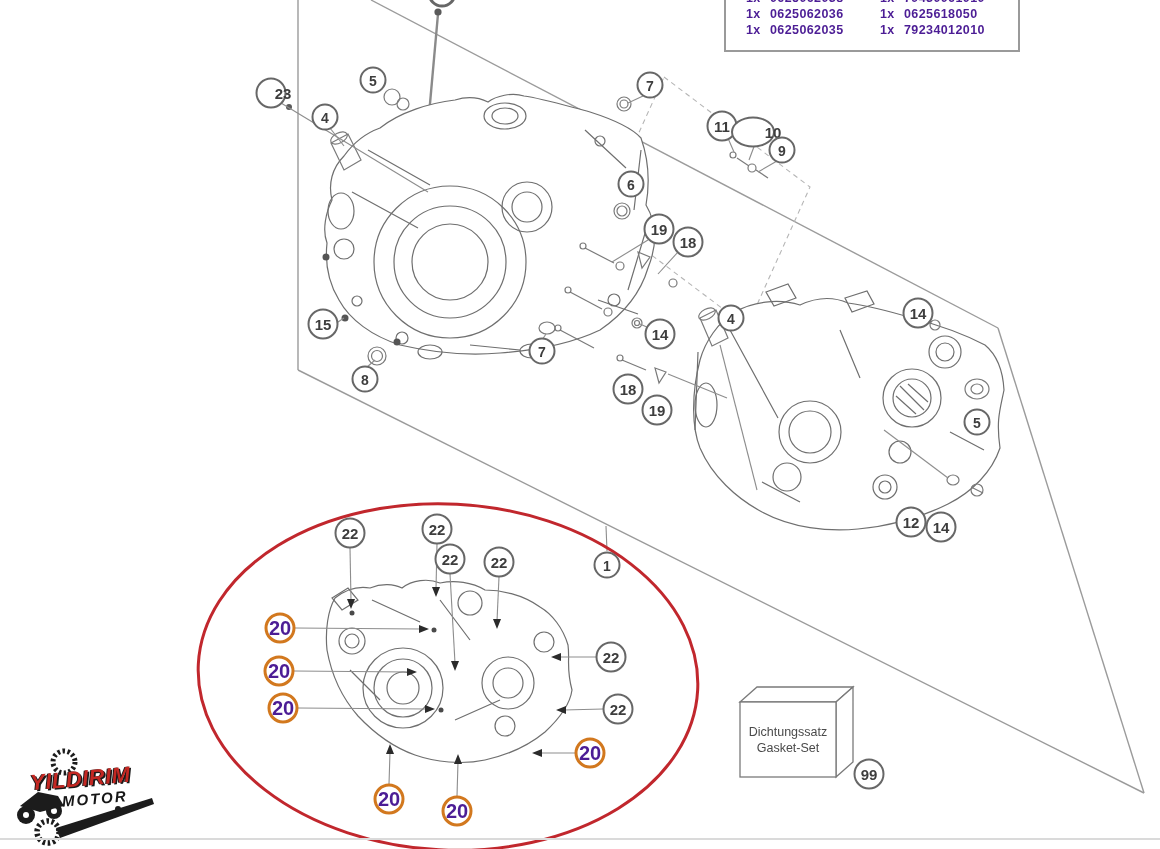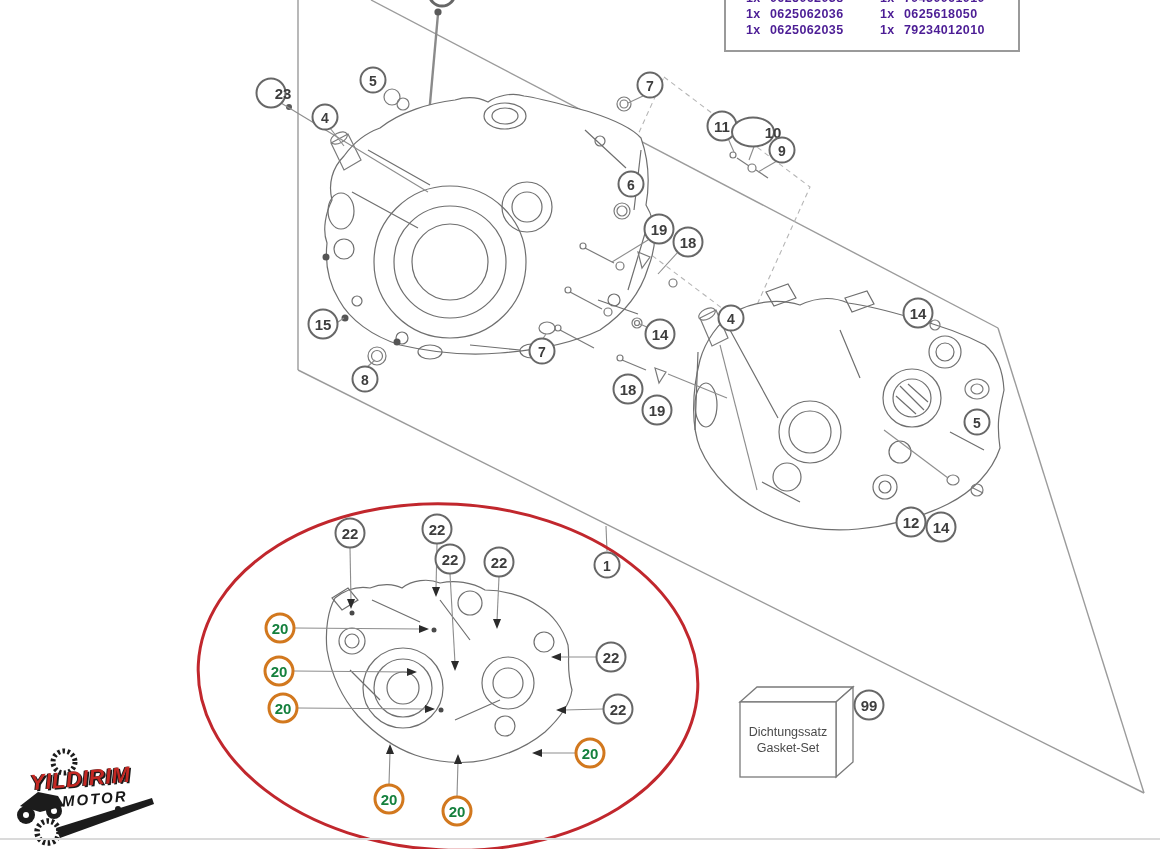--- a/index.html
+++ b/index.html
@@ -7,21 +7,21 @@
          font-family:"Liberation Sans", sans-serif;}
   svg{position:absolute;left:0;top:0;}
   
   #callout-layer{position:absolute;left:0;top:0;width:100%;height:100%;}
   .callout{position:absolute;transform:translate(-50%,-50%);border-radius:50%;
            background:#fff;display:flex;align-items:center;justify-content:center;
            color:#3d3d3d;font-weight:700;box-sizing:border-box;}
   .callout.plain{border:2px solid #676767;}
   .callout.big{width:31px;height:31px;font-size:15px;}
   .callout.small{width:27px;height:27px;font-size:14px;}
-  .callout.orange{border:3.5px solid #d2781e;width:31px;height:31px;font-size:15px;color:#15803d;}
+  .callout.orange{border:3.5px solid #d2781e;width:31px;height:31px;font-size:20px;color:#4c1d95;}
   
   .pn-box{position:absolute;left:724px;top:-14px;width:296px;height:66px;
           border:2px solid #9a9a9a;background:#fff;box-sizing:border-box;
           padding:2px 0 0 20px;}
   .pn-row{display:flex;height:16px;line-height:16px;font-size:12.5px;
           font-weight:700;color:#4c1d95;letter-spacing:.4px;}
   .pn-qty{width:24px;}
   .pn-num{width:110px;}
   
   .gasket-label{position:absolute;left:741px;top:724px;width:94px;text-align:center;
@@ -301,21 +301,21 @@
       <div class="callout plain small" style="left: 365px; top: 379px;">8</div>
       <div class="callout plain small" style="left: 542px; top: 351px;">7</div>
       <div class="callout plain small" style="left: 731px; top: 318px;">4</div>
       <div class="callout plain big" style="left: 918px; top: 313px;">14</div>
       <div class="callout plain big" style="left: 628px; top: 389px;">18</div>
       <div class="callout plain big" style="left: 657px; top: 410px;">19</div>
       <div class="callout plain small" style="left: 977px; top: 422px;">5</div>
       <div class="callout plain big" style="left: 911px; top: 522px;">12</div>
       <div class="callout plain big" style="left: 941px; top: 527px;">14</div>
       <div class="callout plain small" style="left: 607px; top: 565px;">1</div>
-      <div class="callout plain big" style="left: 869px; top: 705px;">99</div>
+      <div class="callout plain big" style="left: 869px; top: 774px;">99</div>
       <div class="callout plain big" style="left: 350px; top: 533px;">22</div>
       <div class="callout plain big" style="left: 437px; top: 529px;">22</div>
       <div class="callout plain big" style="left: 450px; top: 559px;">22</div>
       <div class="callout plain big" style="left: 499px; top: 562px;">22</div>
       <div class="callout plain big" style="left: 611px; top: 657px;">22</div>
       <div class="callout plain big" style="left: 618px; top: 709px;">22</div>
       <div class="callout orange big" style="left: 280px; top: 628px;">20</div>
       <div class="callout orange big" style="left: 279px; top: 671px;">20</div>
       <div class="callout orange big" style="left: 283px; top: 708px;">20</div>
       <div class="callout orange big" style="left: 590px; top: 753px;">20</div>

